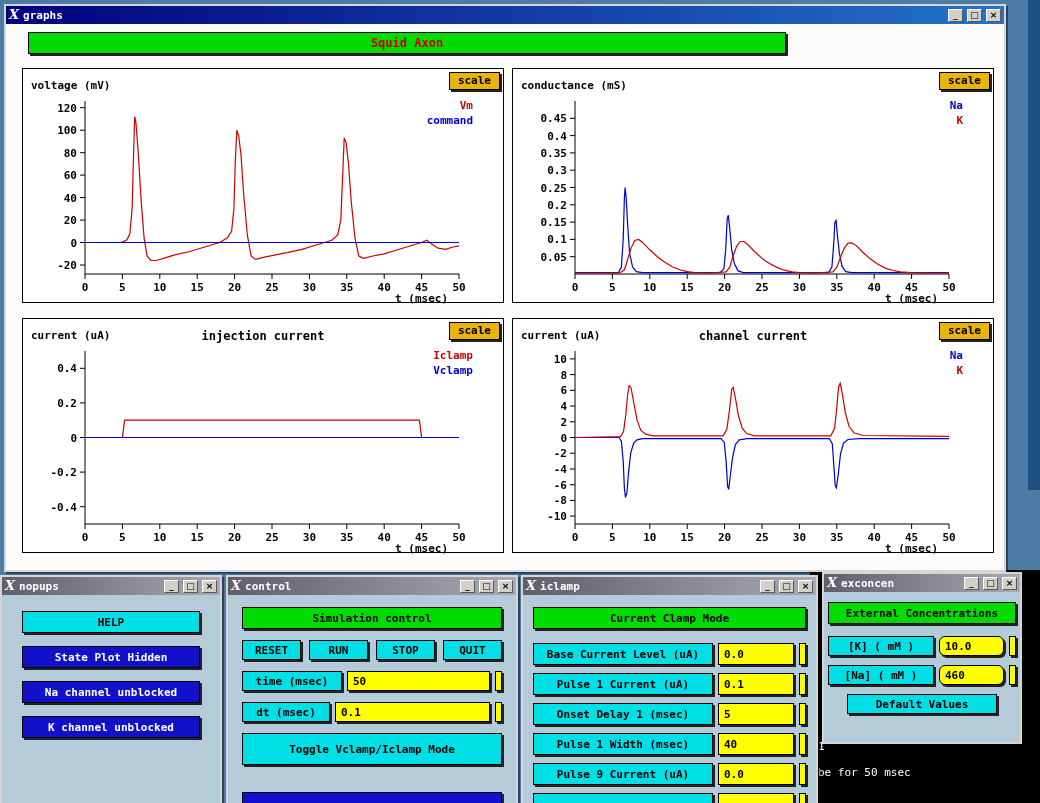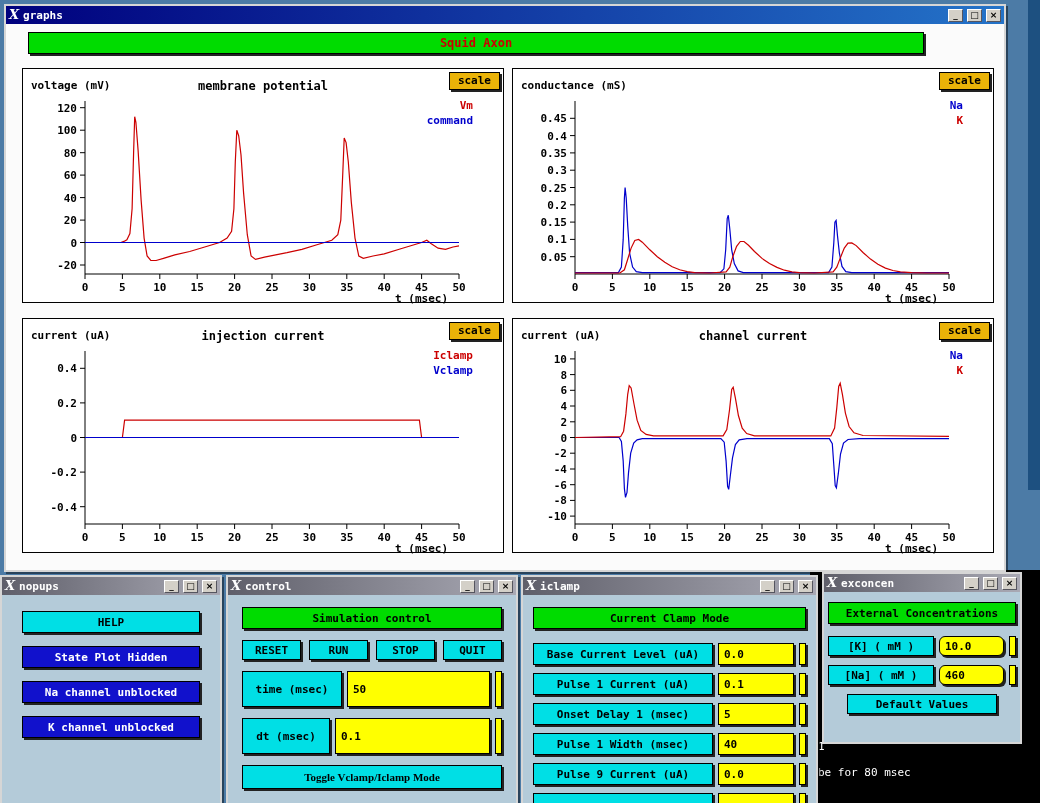--- a/index.html
+++ b/index.html
@@ -15,21 +15,21 @@
   .tb.inactive { background:linear-gradient(to right,#5f5f6a,#a9a9b4); }
   .tb .xlogo { color:#fff; font:bold italic 13px "DejaVu Serif", serif; line-height:14px; }
   .tb .t { flex:1; color:#fff; font:bold 11px "DejaVu Sans Mono", monospace; white-space:nowrap; overflow:hidden; }
   .tbb { width:15px; height:13px; flex:0 0 15px; background:#d4d0c8; border:1px solid; border-color:#fff #55555f #55555f #fff;
          font:bold 9px/10px "DejaVu Sans", sans-serif; text-align:center; color:#000; cursor:default; }
   .content { position:absolute; left:0; right:0; top:18px; bottom:0; }
 
   
   #win-graphs { left:4px; top:4px; width:1002px; height:568px; background:#fbfbfb; }
   #win-graphs .content { background:#fbfbfb; }
-  .banner { position:absolute; left:22px; top:8px; width:896px; height:22px; background:#00dc00;
+  .banner { position:absolute; left:22px; top:8px; width:758px; height:22px; background:#00dc00;
             border:1px solid #000; box-shadow:2px 2px 0 #222; color:#cc0000;
             font:bold 12px/20px "DejaVu Sans Mono", monospace; text-align:center; }
   .panel { position:absolute; width:482px; height:235px; background:#fff; border:1px solid #000; }
   .panel .plabel { position:absolute; left:8px; top:10px; font:bold 11px "DejaVu Sans Mono", monospace; color:#000; }
   .panel .ptitle { position:absolute; left:0; top:10px; width:100%; text-align:center;
                    font:bold 12px "DejaVu Sans Mono", monospace; color:#000; }
   .scale-btn { position:absolute; right:3px; top:3px; padding:1px 8px 2px; background:#eab308; border:1px solid #000;
                box-shadow:2px 2px 0 #222; font:bold 11px "DejaVu Sans Mono", monospace; color:#000; cursor:default; }
   .panel svg { position:absolute; left:0; top:26px; }
   .panel svg text { font:bold 11px "DejaVu Sans Mono", monospace; fill:#000; }
@@ -49,25 +49,25 @@
   #win-nopups  { left:0px;   top:575px; width:222px; height:240px; }
   #win-nopups .stack { padding:16px 20px; display:flex; flex-direction:column; gap:13px; }
   #win-nopups .btn { height:22px; }
 
   #win-control { left:226px; top:575px; width:292px; height:240px; }
   #win-control .content, #win-iclamp .content, #win-exconcen .content, #win-nopups .content { background:#b4cbd9; }
   #win-control .inner { padding:12px 14px; }
   #win-control .hdr { height:22px; margin-bottom:11px; }
   #win-control .btnrow { display:flex; gap:8px; height:20px; margin-bottom:11px; }
   #win-control .btnrow .btn { flex:1; }
-  #win-control .frow { height:36px; margin-bottom:11px; }
+  #win-control .frow { height:20px; margin-bottom:11px; }
   #win-control .frow .lbl { width:100px; }
   #win-control .frow .lbl.dt { width:88px; }
   #win-control .frow .field { flex:1; }
-  #win-control .wide { height:24px; margin-bottom:27px;font-family:Liberation Serif, serif; }
+  #win-control .wide { height:32px; margin-bottom:27px; }
 
   #win-iclamp { left:521px; top:575px; width:297px; height:240px; overflow:hidden; }
   #win-iclamp .inner { padding:12px 10px; }
   #win-iclamp .hdr { height:22px; margin-bottom:14px; }
   #win-iclamp .frow { height:22px; margin-bottom:8px; }
   #win-iclamp .frow .lbl { width:180px; }
   #win-iclamp .frow .field { flex:1; }
 
   #win-exconcen { left:822px; top:572px; width:200px; height:172px; overflow:hidden; }
   #win-exconcen .inner { padding:10px 4px; }
@@ -82,37 +82,36 @@
   #terminal .tline { position:absolute; left:8px; color:#fff; font:11px "DejaVu Sans Mono", monospace; white-space:pre; }
   #strip { position:absolute; right:0; top:0; width:12px; height:490px; background:#1d5080; }
 </style>
 </head>
 <body>
 
 <div id="strip"></div>
 
 <div id="terminal">
   <div class="tline" style="top:170px">1</div>
-  <div class="tline" style="top:196px">be for 80 msec</div>
+  <div class="tline" style="top:196px">be for 50 msec</div>
 </div>
 
 <div class="xwin" id="win-graphs">
   <div class="tb active">
     <span class="xlogo">X</span>
     <span class="t">graphs</span>
     <span class="tbb">_</span>
     <span class="tbb">□</span>
     <span class="tbb">×</span>
   </div>
   <div class="content">
     <div class="banner">Squid Axon</div>
 
     <div class="panel" style="left:16px; top:44px;">
       <div class="plabel">voltage (mV)</div>
-      <div class="ptitle">membrane potential</div>
       <div class="scale-btn">scale</div>
       <svg width="482" height="209">
           <line x1="62" y1="6" x2="62" y2="179" stroke="#000"></line>
           <line x1="62" y1="179" x2="436" y2="179" stroke="#000"></line>
           <line x1="57" y1="170.0" x2="62" y2="170.0" stroke="#000"></line>
           <text x="54" y="174.0" text-anchor="end">-20</text>
           <line x1="57" y1="147.5" x2="62" y2="147.5" stroke="#000"></line>
           <text x="54" y="151.5" text-anchor="end">0</text>
           <line x1="57" y1="125.1" x2="62" y2="125.1" stroke="#000"></line>
           <text x="54" y="129.1" text-anchor="end">20</text>

